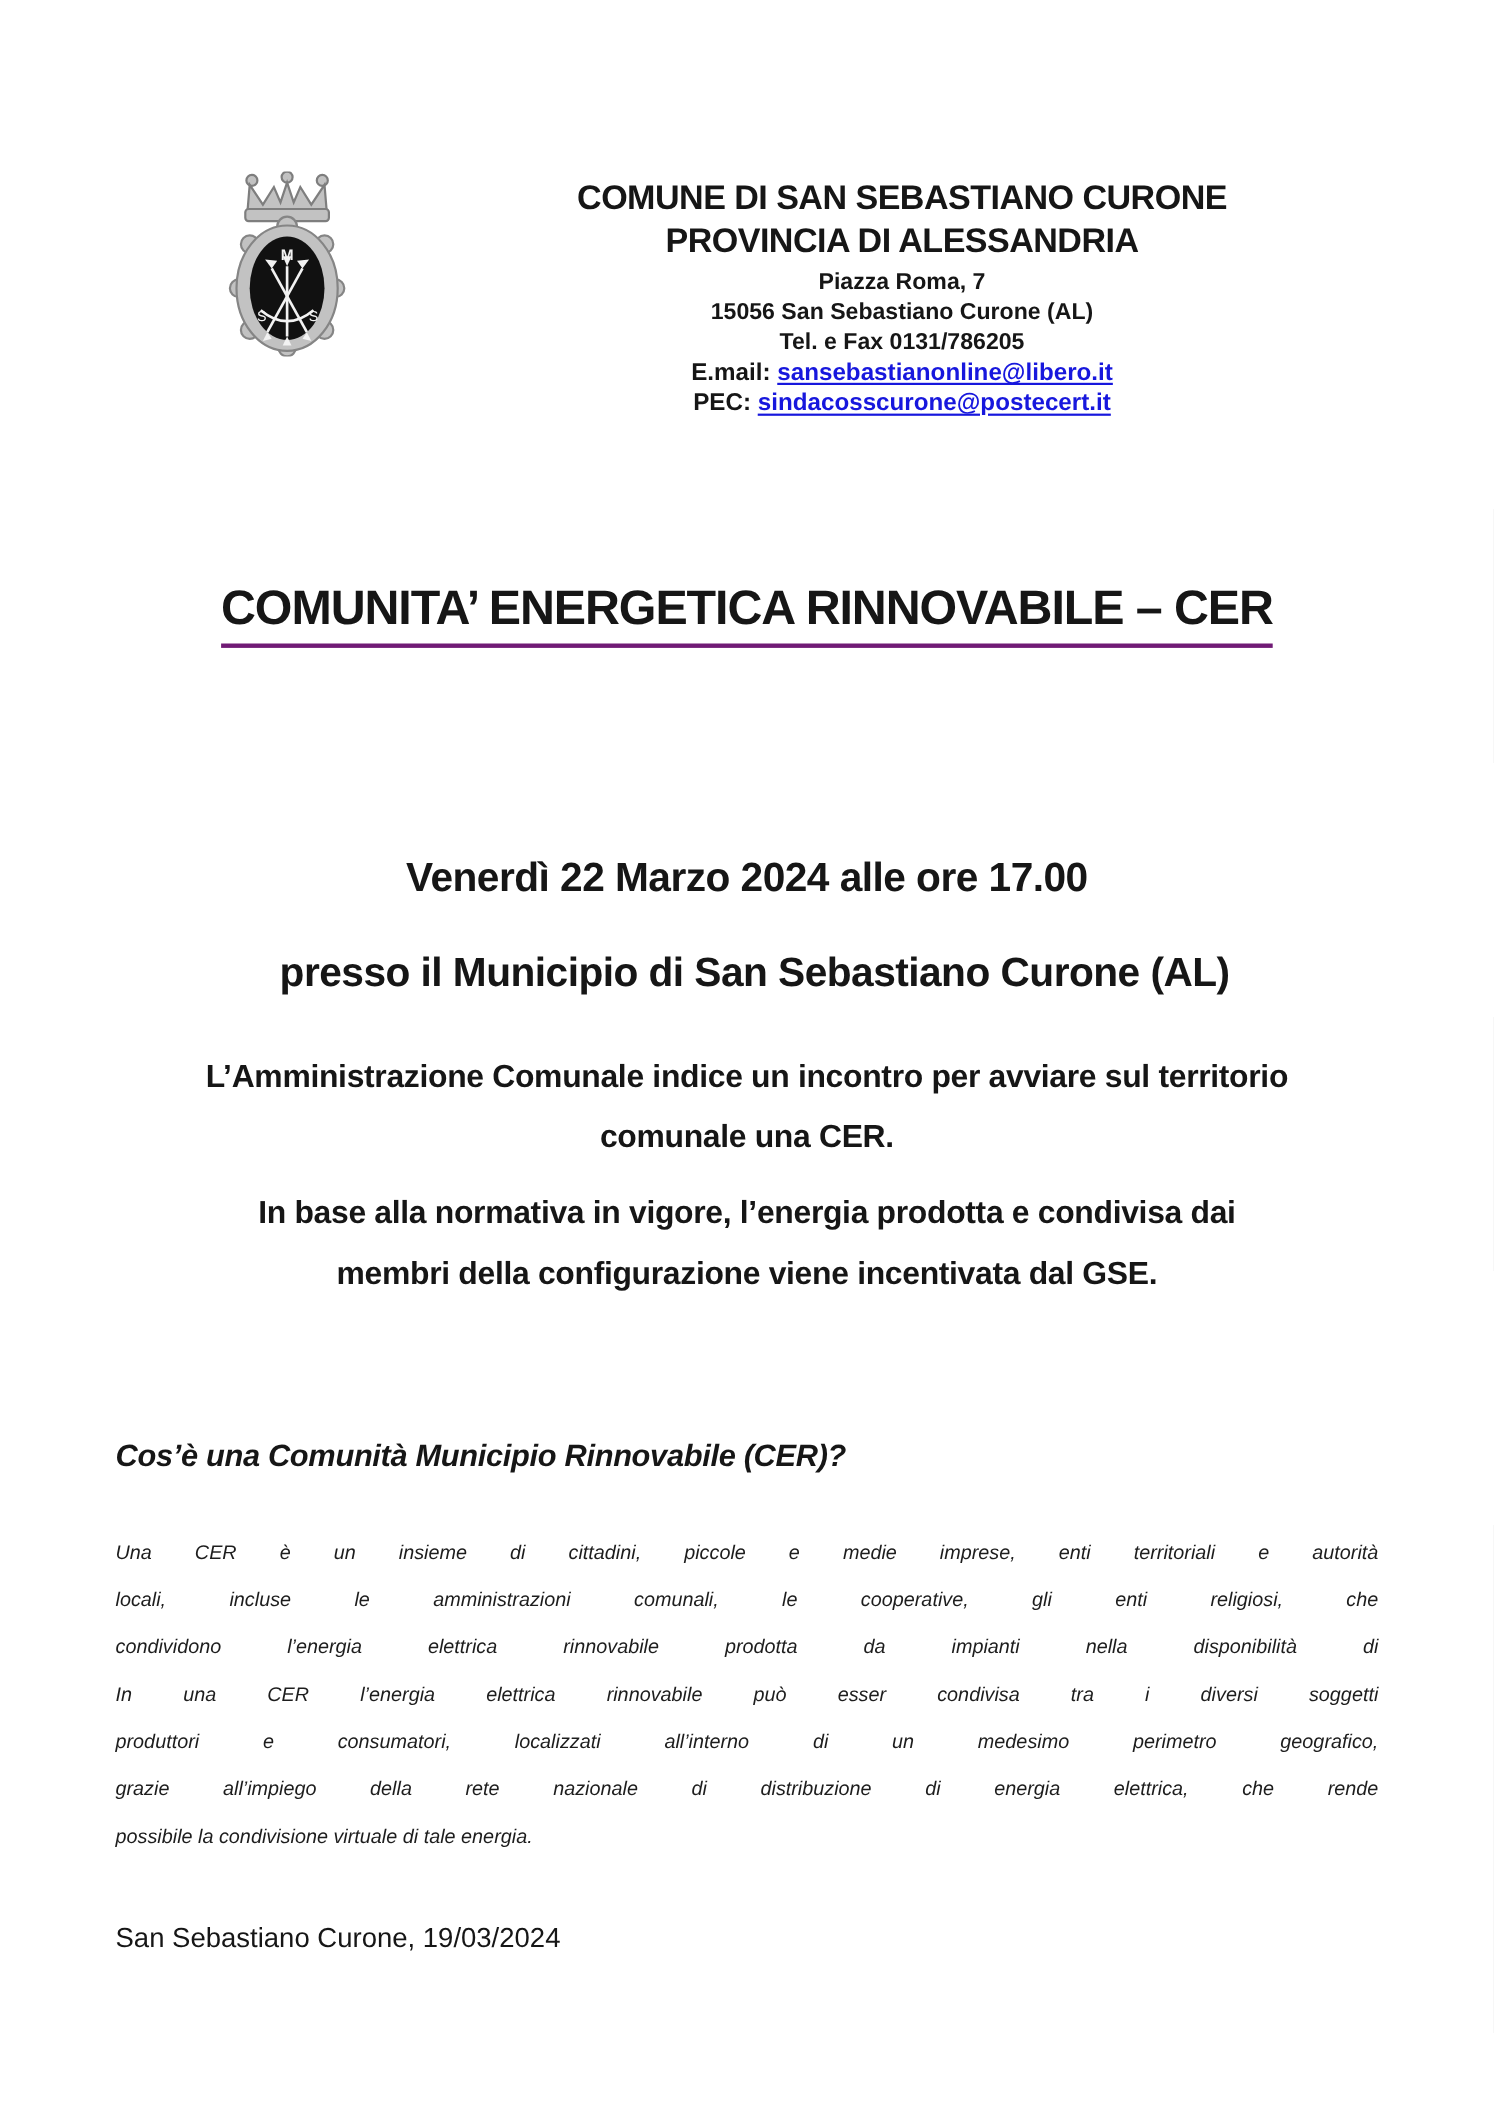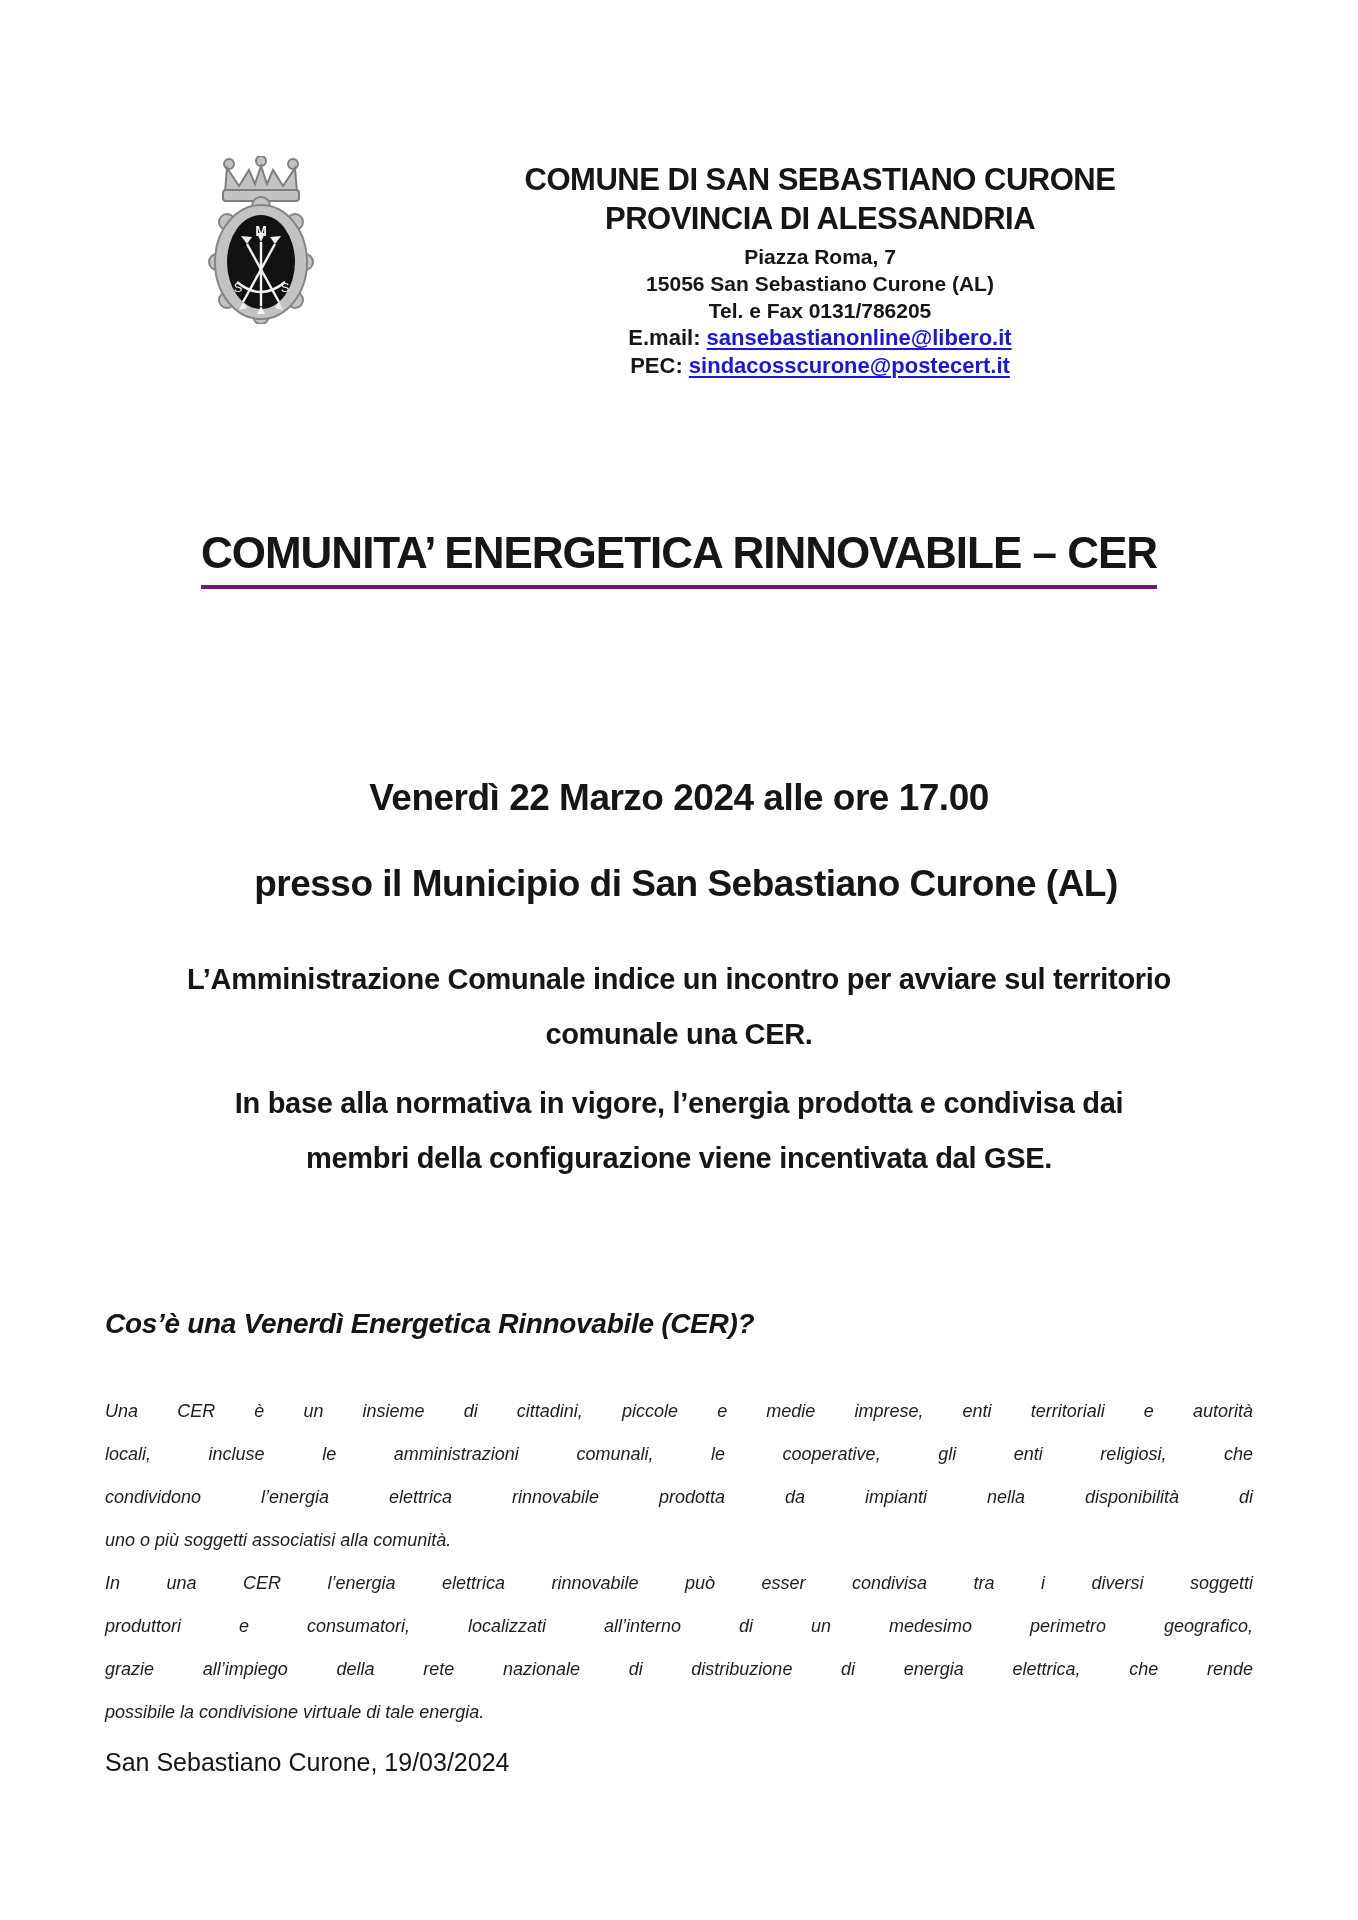--- a/index.html
+++ b/index.html
@@ -119,27 +119,26 @@
     <div class="para1">
       <div>L’Amministrazione Comunale indice un incontro per avviare sul territorio</div>
       <div>comunale una CER.</div>
     </div>
     <div class="para2">
       <div>In base alla normativa in vigore, l’energia prodotta e condivisa dai</div>
       <div>membri della configurazione viene incentivata dal GSE.</div>
     </div>
   </div>
 
-  <div class="faq-q">Cos’è una Venerdì Energetica Rinnovabile (CER)?</div>
+  <div class="faq-q">Cos’è una Comunità Municipio Rinnovabile (CER)?</div>
 
   <div class="faq-a">
     <div class="jl">Una CER è un insieme di cittadini, piccole e medie imprese, enti territoriali e autorità</div>
     <div class="jl">locali, incluse le amministrazioni comunali, le cooperative, gli enti religiosi, che</div>
     <div class="jl">condividono l’energia elettrica rinnovabile prodotta da impianti nella disponibilità di</div>
-    <div class="jl-end">uno o più soggetti associatisi alla comunità.</div>
     <div class="jl">In una CER l’energia elettrica rinnovabile può esser condivisa tra i diversi soggetti</div>
     <div class="jl">produttori e consumatori, localizzati all’interno di un medesimo perimetro geografico,</div>
     <div class="jl">grazie all’impiego della rete nazionale di distribuzione di energia elettrica, che rende</div>
     <div class="jl-end">possibile la condivisione virtuale di tale energia.</div>
   </div>
 
   <div class="sig">San Sebastiano Curone, 19/03/2024</div>
 
 </div>
 

